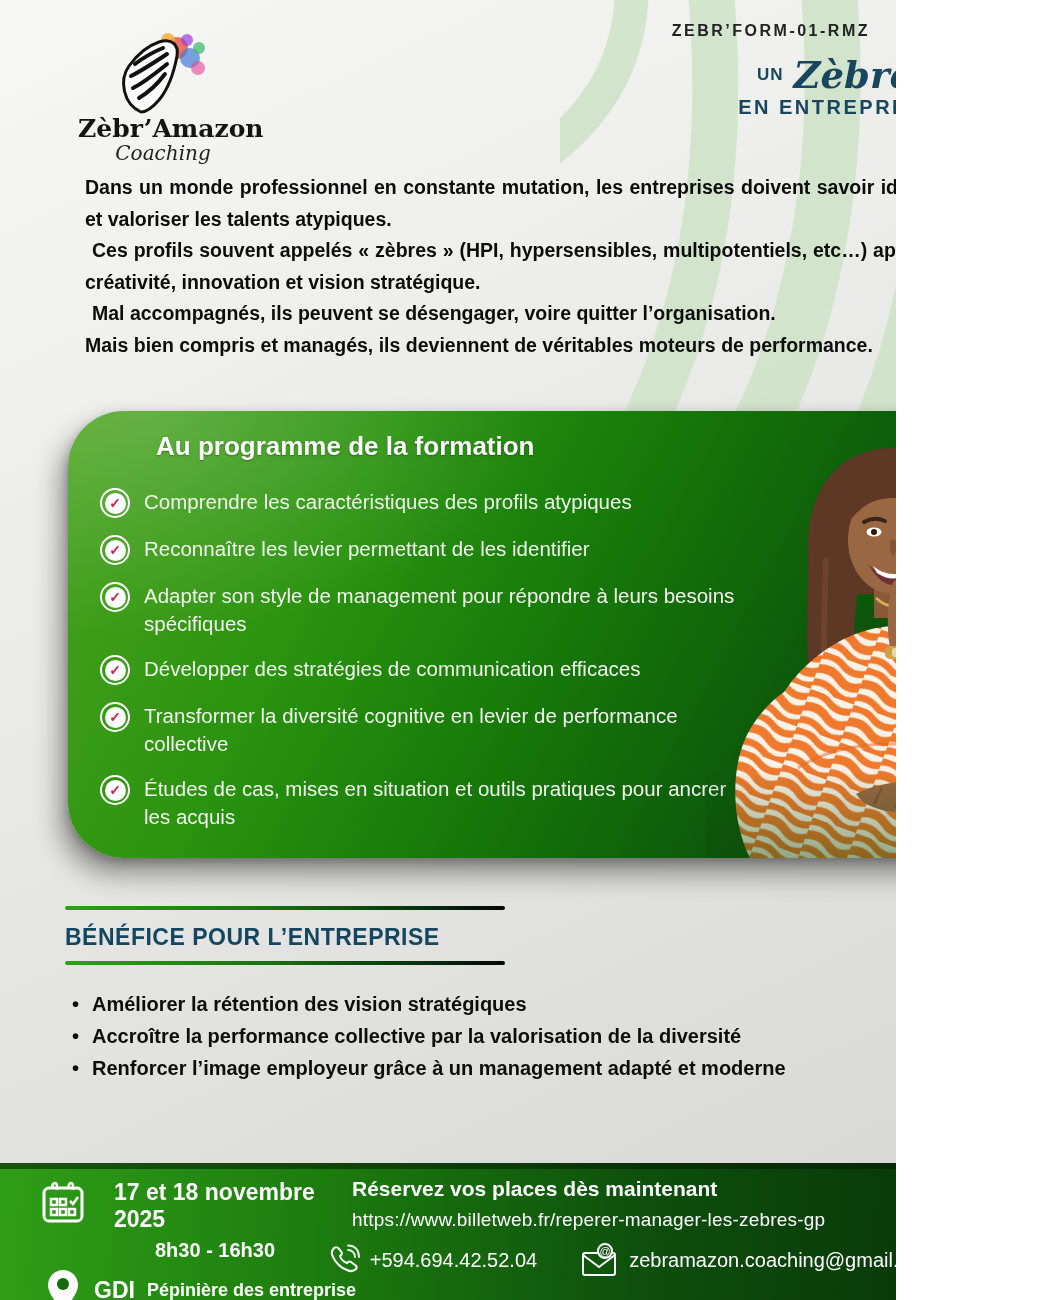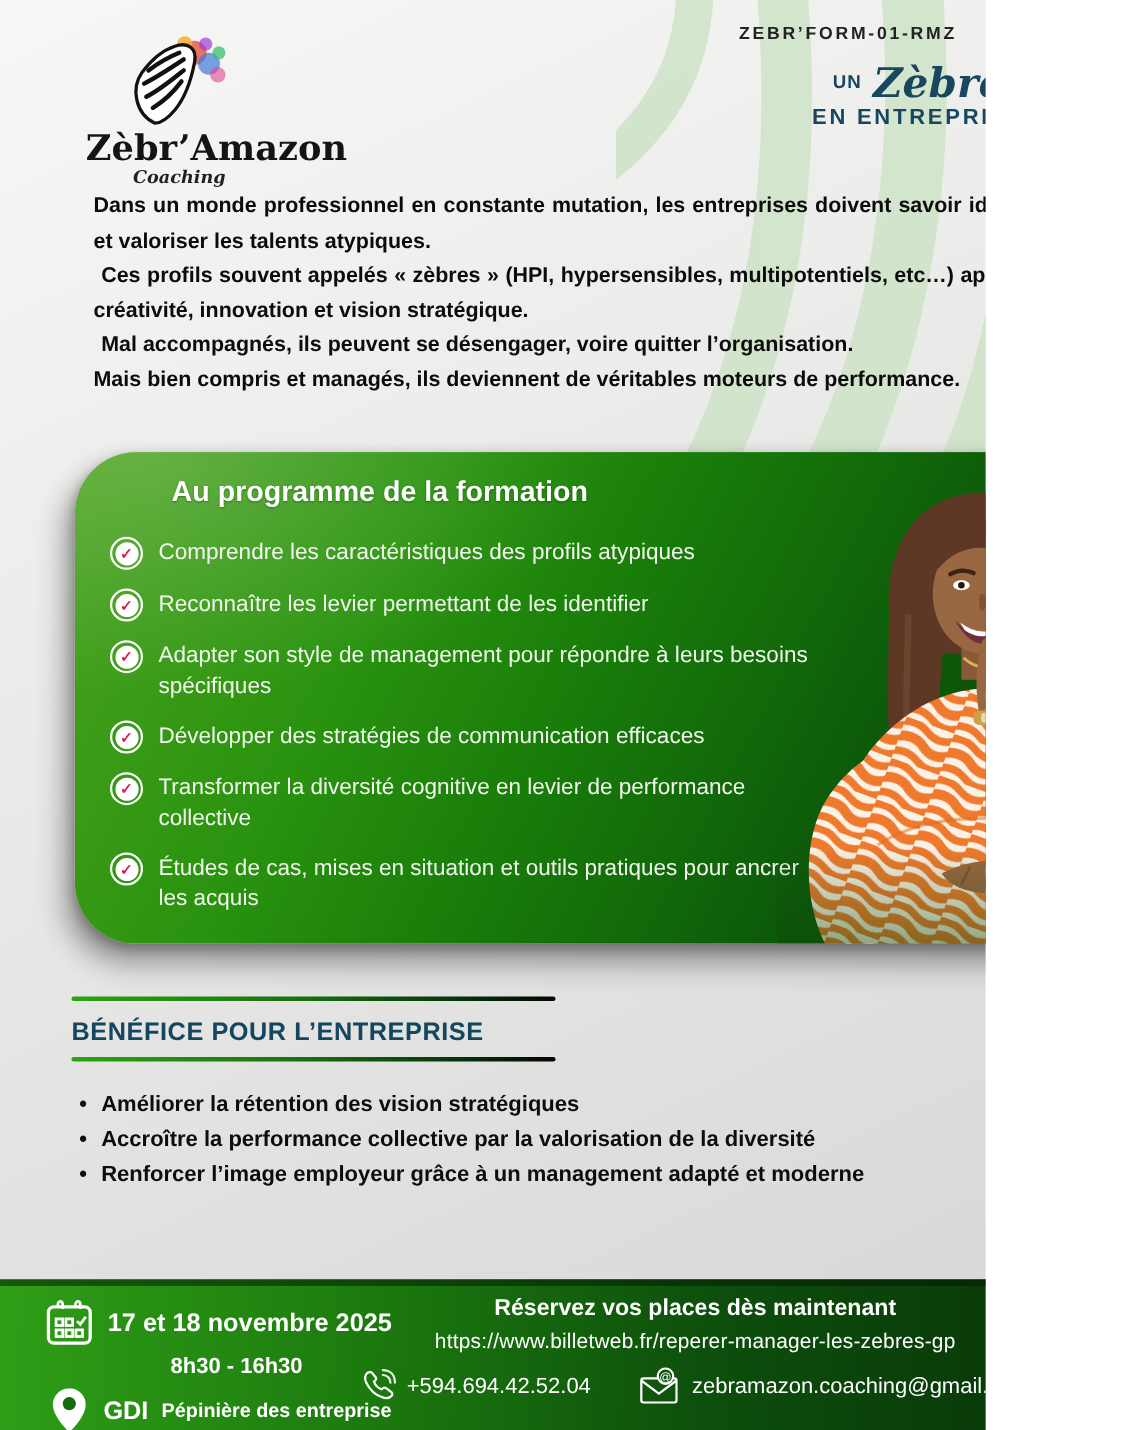--- a/index.html
+++ b/index.html
@@ -6,22 +6,22 @@
   .page{
     position:relative;width:896px;height:1300px;overflow:hidden;
     font-family:"Liberation Sans",sans-serif;
     background:linear-gradient(155deg,#f7f7f5 0%,#ececea 35%,#e2e2e0 65%,#d6d6d4 100%);
   }
   
   .bg-stripes{position:absolute;left:560px;top:0;width:480px;height:440px;pointer-events:none;}
   
   .doc-ref{position:absolute;top:22px;right:26px;font-size:16px;font-weight:600;letter-spacing:2.5px;color:#222;}
   .logo{position:absolute;left:78px;top:30px;width:170px;text-align:center;}
-  .logo-name{font-family:"DejaVu Serif",serif;font-weight:700;font-size:32px;color:#141414;margin-top:-6px;}
-  .logo-sub{font-family:"DejaVu Serif",serif;font-style:italic;font-size:16px;color:#222;margin-top:-2px;font-weight:bold;}
+  .logo-name{font-family:"DejaVu Serif",serif;font-weight:700;font-size:25px;color:#141414;margin-top:-6px;}
+  .logo-sub{font-family:"DejaVu Serif",serif;font-style:italic;font-size:20px;color:#222;margin-top:-2px;}
   .title-block{position:absolute;top:54px;left:640px;width:390px;text-align:center;color:#17465e;}
   .title-l1{font-size:23px;font-weight:800;letter-spacing:1px;}
   .title-l2{margin-top:2px;display:flex;align-items:center;justify-content:center;gap:10px;}
   .title-un{font-size:17px;font-weight:800;letter-spacing:1px;}
   .title-zebre{font-family:"DejaVu Serif",serif;font-weight:700;font-style:italic;font-size:37px;line-height:38px;}
   .title-l3{font-size:20px;font-weight:800;letter-spacing:2.5px;margin-top:2px;}
   
   .intro{position:absolute;left:85px;top:172px;width:878px;color:#0c0c0c;
          font-size:19.5px;font-weight:700;line-height:31.5px;text-align:justify;}
   .intro p{margin:0;}
@@ -53,29 +53,29 @@
                  letter-spacing:.5px;color:#15465f;}
   .benefit-list{position:absolute;left:72px;top:988px;margin:0;padding:0;list-style:none;
                 font-size:20px;font-weight:700;color:#0d0d0d;line-height:32px;}
   .benefit-list li{display:flex;}
   .benefit-list li::before{content:"•";margin-right:13px;font-size:20px;}
   
   .footer{position:absolute;left:0;top:1163px;width:1040px;height:137px;
           background:linear-gradient(93deg,#2f9e17 0%,#1d7d0e 30%,#0d4f0c 62%,#072f08 100%);color:#fff;}
   .footer::before{content:"";position:absolute;left:0;top:0;width:100%;height:6px;background:rgba(6,26,6,.55);}
   .f-left{position:absolute;left:40px;top:16px;width:320px;}
-  .f-date-row{display:flex;align-items:center;}
+  .f-date-row{display:flex;gap:16px;}
   .cal-icon{width:46px;height:46px;margin-right:12px;flex:0 0 46px;}
   .f-date{font-size:23px;font-weight:800;}
   .f-time{font-size:20px;font-weight:800;margin:6px 0 0 115px;}
   .f-loc-row{display:flex;align-items:center;margin-top:8px;}
   .pin-icon{width:30px;height:40px;margin:0 16px 0 8px;flex:0 0 30px;}
   .f-gdi{font-size:23px;font-weight:800;margin-right:12px;}
   .f-locname{font-size:18px;font-weight:700;}
-  .f-center{position:absolute;left:352px;top:14px;width:560px;text-align:center;}
+  .f-center{position:absolute;left:352px;top:14px;width:560px;text-align:left;}
   .f-cta{font-size:21px;font-weight:800;}
   .f-url{font-size:19px;margin-top:8px;letter-spacing:.2px;}
   .f-contact{display:flex;align-items:center;justify-content:center;gap:44px;margin-top:12px;}
   .f-item{display:flex;align-items:center;gap:10px;font-size:20px;}
   .ph-icon{width:32px;height:32px;}
   .mail-icon{width:38px;height:34px;}
   .qr-box{position:absolute;left:915px;top:1136px;width:104px;height:104px;background:#fff;
           box-sizing:border-box;padding:8px;}
   .qr-box svg{width:100%;height:100%;display:block;shape-rendering:crispEdges;}
 </style>

